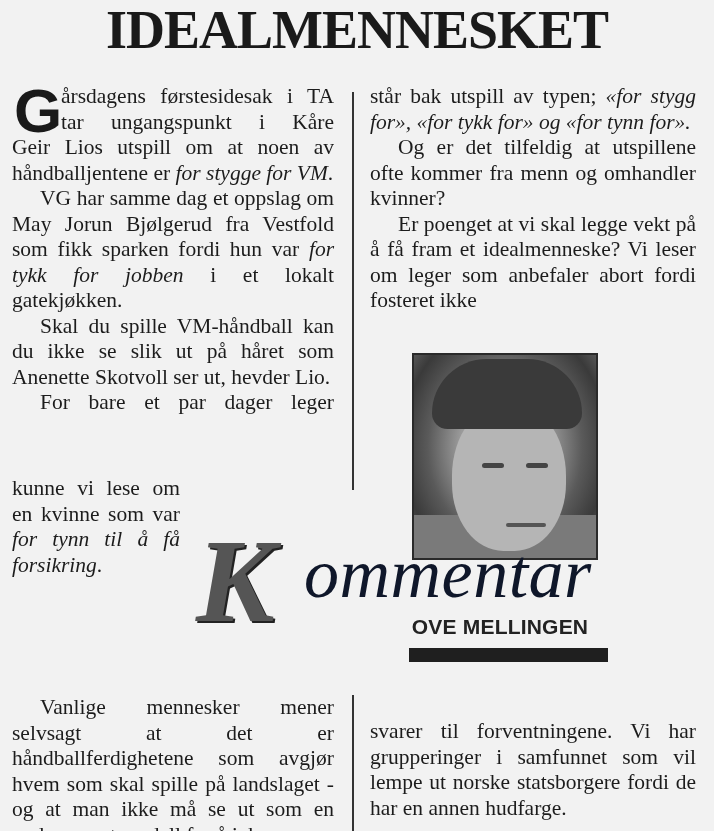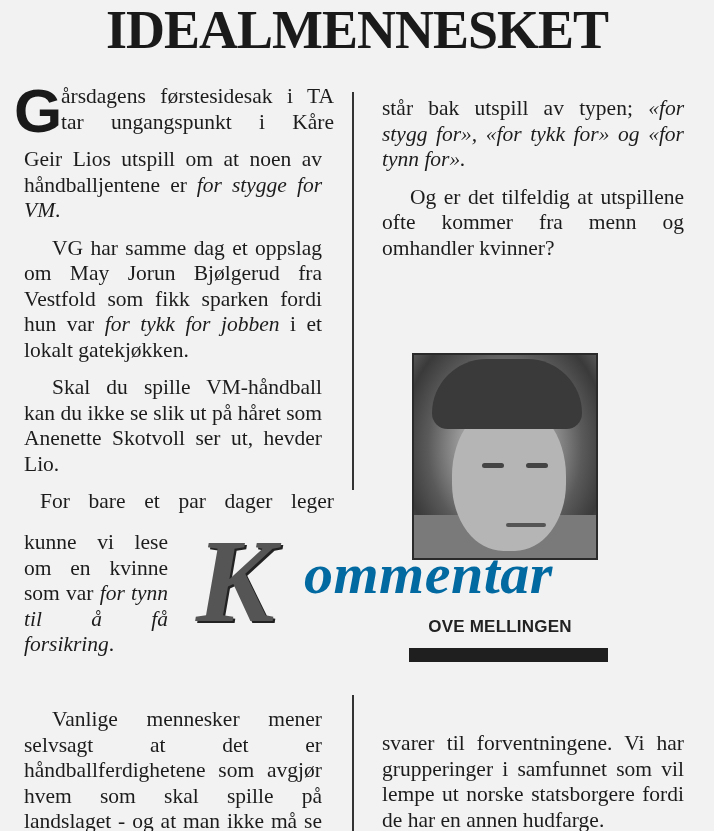--- a/index.html
+++ b/index.html
@@ -18,29 +18,29 @@
     font-size: 54px; line-height: 56px;
     letter-spacing: -1px;
     color: #1a1a1a;
     transform: scaleY(1.02);
   }
   .col {
     position: absolute;
     font-size: 21.5px; line-height: 25.5px;
     text-align: justify;
   }
-  .col p { margin: 12px; text-indent: 28px; }
+  .col p { margin: 0; text-indent: 28px; }
   .col p.noindent { text-indent: 0; }
   .col p.last { text-align-last: left; }
   .line { display: block; text-align: justify; text-align-last: justify; white-space: nowrap; }
   .line.ind { padding-left: 28px; }
   i { font-style: italic; }
 
   #col-left-top { left: 12px; top: 84px; width: 322px; }
-  #col-left-narrow { left: 12px; top: 518px; width: 168px; }
+  #col-left-narrow { left: 12px; top: 476px; width: 168px; }
   #col-left-bottom { left: 12px; top: 695px; width: 322px; }
   #col-right-top { left: 370px; top: 84px; width: 326px; }
   #col-right-bottom { left: 370px; top: 719px; width: 326px; }
 
   .dropcap-wrap { position: relative; }
   .dropcap {
     position: absolute; left: 2px; top: 4px;
     font-family: "Liberation Sans", "DejaVu Sans", sans-serif;
     font-weight: bold; font-size: 62px; line-height: 46px;
     color: #1a1a1a;
@@ -67,28 +67,28 @@
   .kommentar { position: absolute; left: 196px; top: 537px; width: 500px; height: 110px; }
   .kommentar .bigK {
     position: absolute; left: 0; top: -10px;
     font-family: "Liberation Serif", serif; font-style: italic; font-weight: bold;
     font-size: 118px; line-height: 110px; color: #555;
     text-shadow: 2px 2px 0 #222;
     letter-spacing: 0;
   }
   .kommentar .rest {
     position: absolute; left: 108px; top: 7px;
-    font-family: "Liberation Serif", serif; font-style: italic; font-weight: bold;
-    font-size: 58px; line-height: 60px; color: #0369a1;
+    font-family: "Liberation Serif", serif; font-style: italic; font-weight: normal;
+    font-size: 70px; line-height: 60px; color: #0f172a;
     letter-spacing: 0.5px;
   }
   .byline {
     position: absolute; left: 400px; top: 617px; width: 200px; text-align: center;
     font-family: "Liberation Sans", "DejaVu Sans", sans-serif; font-weight: bold;
-    font-size: 17px; line-height: 20px; color: #222; letter-spacing: 0.2px;
+    font-size: 21px; line-height: 20px; color: #222; letter-spacing: 0.2px;
   }
   .bar { position: absolute; left: 409px; top: 648px; width: 199px; height: 14px; background: #1f1f1f; }
 </style>
 </head>
 <body>
 
 <div class="headline">IDEALMENNESKET</div>
 
 <div class="col" id="col-left-top">
   <div class="dropcap-wrap">
@@ -109,20 +109,21 @@
 <div class="col" id="col-left-bottom">
   <p>Vanlige mennesker mener selvsagt at det er håndballferdighetene som avgjør hvem som skal spille på landslaget - og at man ikke må se ut som en underernært modell for å job-</p>
 </div>
 
 <div class="divider" id="divider-top"></div>
 <div class="divider" id="divider-bottom"></div>
 
 <div class="col" id="col-right-top">
   <p class="noindent last"><span>står bak utspill av typen; </span><i>«for stygg for», «for tykk for» og «for tynn for».</i></p>
   <p class="last">Og er det tilfeldig at utspillene ofte kommer fra menn og omhandler kvinner?</p>
+  <p>Er poenget at vi skal legge vekt på å få fram et idealmenneske? Vi leser om leger som anbefaler abort fordi fosteret ikke</p>
 </div>
 
 <div class="photo">
   <div class="collar"></div>
   <div class="face"></div>
   <div class="hair"></div>
   <div class="eye l"></div>
   <div class="eye r"></div>
   <div class="mouth"></div>
 </div>

